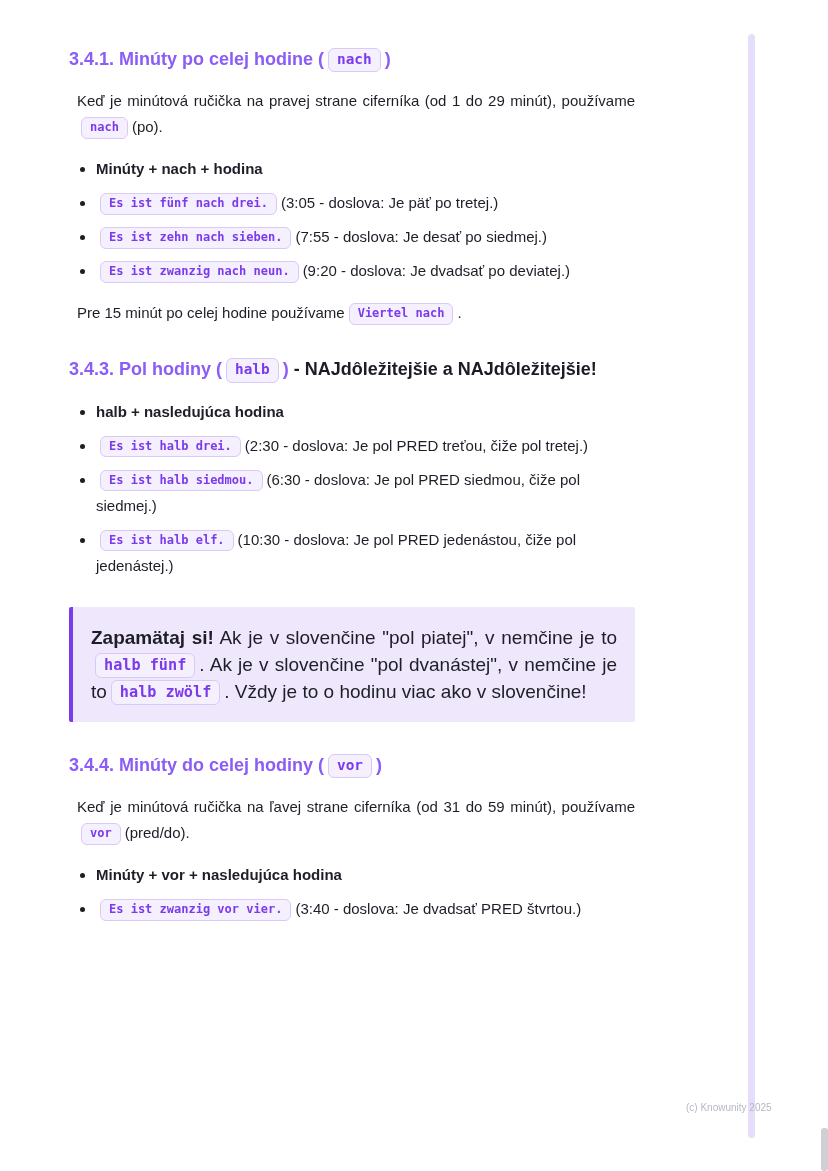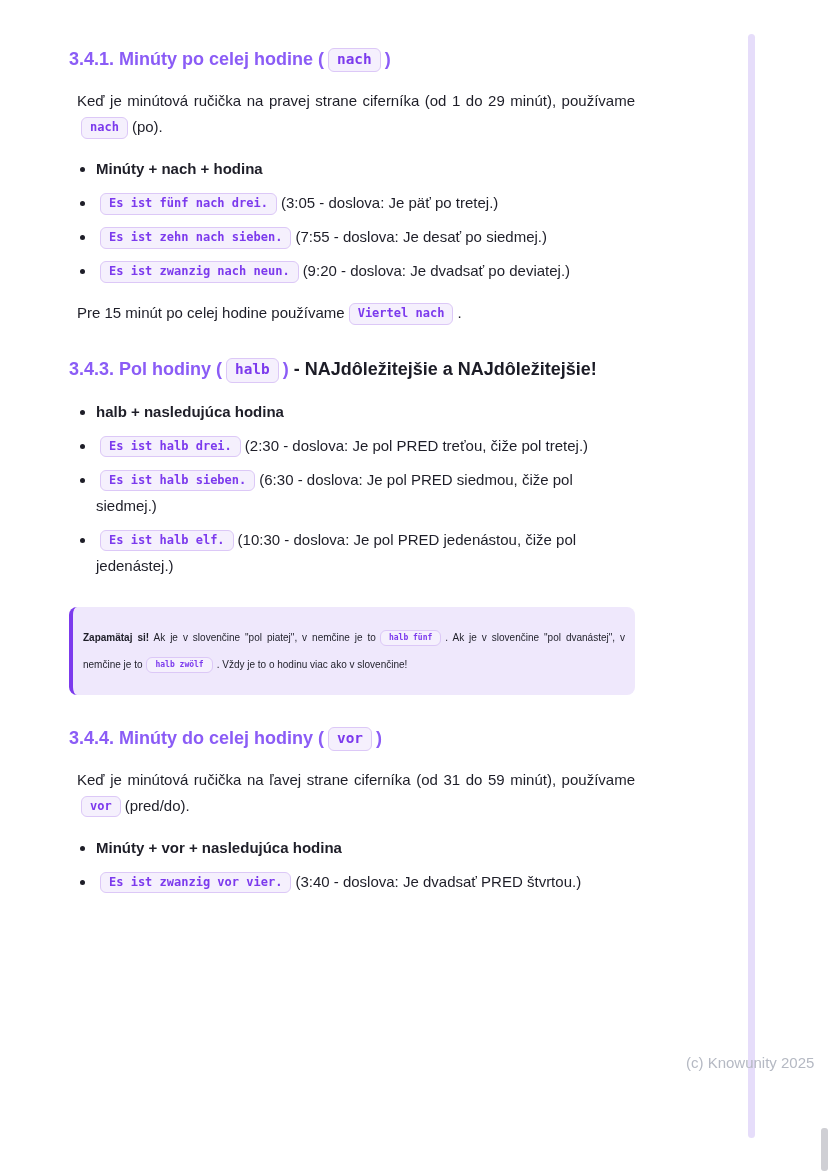--- a/index.html
+++ b/index.html
@@ -58,37 +58,37 @@
     margin:0 4px;
     display:inline-block;
     line-height:1.2;
     vertical-align:1px;
     white-space:nowrap;
   }
   .callout{
     margin:28px 0 0 0;
     background:var(--callout-bg);
     border-left:4px solid var(--callout-border);
-    border-radius:8px;
-    padding:17px 10px;
-    font-size:10px;line-height:27px;
+    border-radius:2px;
+    padding:17px 18px;
+    font-size:19px;line-height:27px;
     text-align:justify;
   }
   .callout .seg-code{white-space:normal;}
   .scrollbar-thumb{
     position:absolute;left:748px;top:34px;width:7px;height:1104px;
     background:var(--scrollbar);border-radius:4px;
   }
   .edge-scroll-fragment{
     position:absolute;left:821px;top:1128px;width:7px;height:43px;
     background:var(--scrollbar-gray);border-radius:3px;
   }
   .watermark{
-    position:absolute;left:686px;top:1054px;
-    font-size:15px;color:var(--watermark);
+    position:absolute;left:686px;top:1102px;
+    font-size:10px;color:var(--watermark);
   }
 </style>
 </head>
 <body>
 
 <div class="page">
   <div class="content">
 
     <section>
       <h2 class="heading"><span class="seg-text">3.4.1. Minúty po celej hodine (</span><span class="seg-code">nach</span><span class="seg-text">)</span></h2>
@@ -103,21 +103,21 @@
 
     <section>
       <p class="para"><span class="seg-text">Pre 15 minút po celej hodine používame</span><span class="seg-code">Viertel nach</span><span class="seg-text">.</span></p>
     </section>
 
     <section>
       <h2 class="heading"><span class="seg-text">3.4.3. Pol hodiny (</span><span class="seg-code">halb</span><span class="seg-text">) </span><span class="seg-dark">- NAJdôležitejšie a NAJdôležitejšie!</span></h2>
       <ul class="bullets">
         <li><span class="seg-bold">halb + nasledujúca hodina</span></li>
         <li><span class="seg-code">Es ist halb drei.</span><span class="seg-text">(2:30 - doslova: Je pol PRED treťou, čiže pol tretej.)</span></li>
-        <li><span class="seg-code">Es ist halb sieben.</span><span class="seg-text">(6:30 - doslova: Je pol PRED siedmou, čiže pol siedmej.)</span></li>
+        <li><span class="seg-code">Es ist halb siedmou.</span><span class="seg-text">(6:30 - doslova: Je pol PRED siedmou, čiže pol siedmej.)</span></li>
         <li><span class="seg-code">Es ist halb elf.</span><span class="seg-text">(10:30 - doslova: Je pol PRED jedenástou, čiže pol jedenástej.)</span></li>
       </ul>
       <aside class="callout"><span class="seg-bold">Zapamätaj si!</span><span class="seg-text"> Ak je v slovenčine "pol piatej", v nemčine je to</span><span class="seg-code">halb fünf</span><span class="seg-text">. Ak je v slovenčine "pol dvanástej", v nemčine je to</span><span class="seg-code">halb zwölf</span><span class="seg-text">. Vždy je to o hodinu viac ako v slovenčine!</span></aside>
     </section>
 
     <section>
       <h2 class="heading"><span class="seg-text">3.4.4. Minúty do celej hodiny (</span><span class="seg-code">vor</span><span class="seg-text">)</span></h2>
       <p class="para"><span class="seg-text">Keď je minútová ručička na ľavej strane ciferníka (od 31 do 59 minút), používame</span><span class="seg-code">vor</span><span class="seg-text">(pred/do).</span></p>
       <ul class="bullets">
         <li><span class="seg-bold">Minúty + vor + nasledujúca hodina</span></li>

